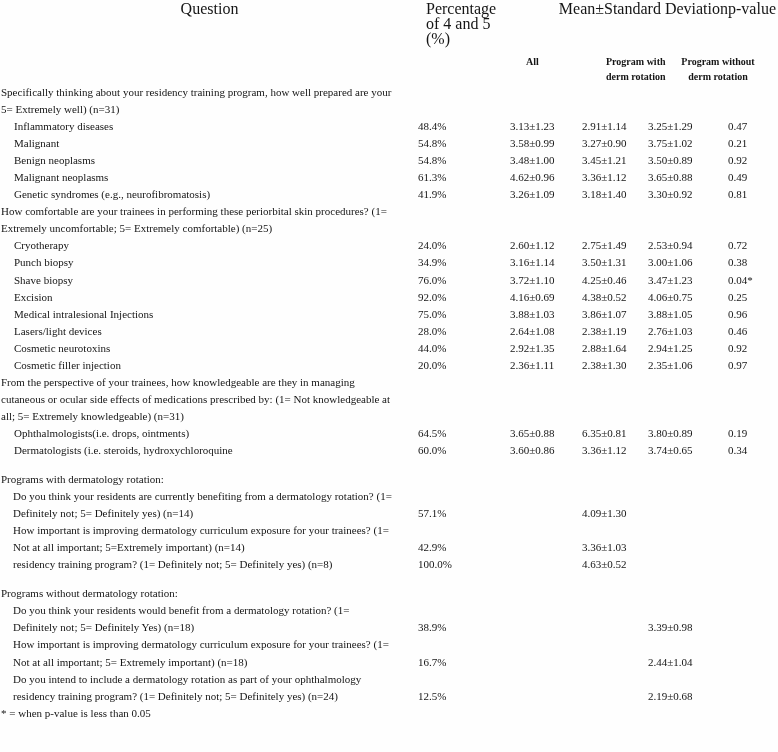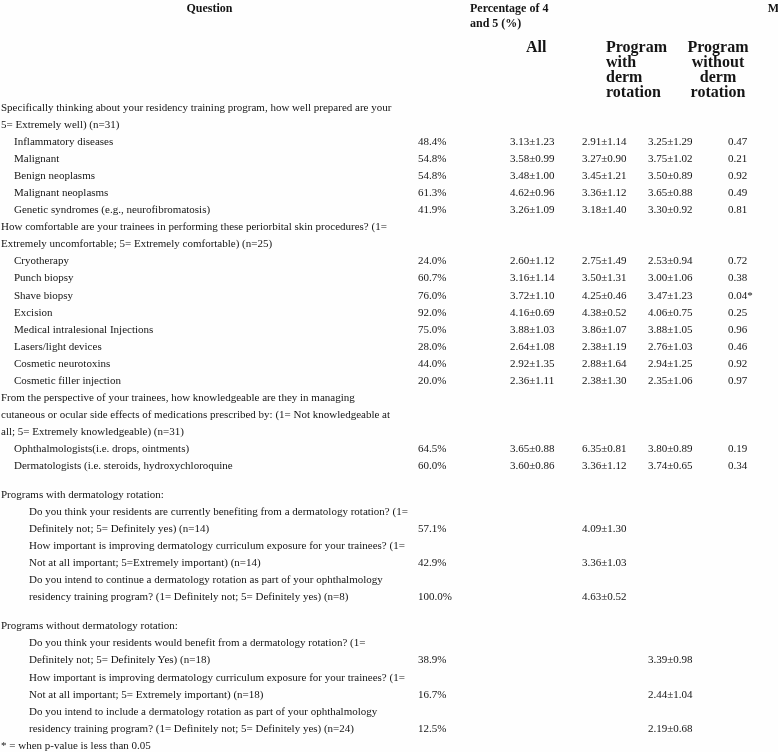--- a/index.html
+++ b/index.html
@@ -13,34 +13,34 @@
     background: #fefefe;
     color: #151515;
     font-family: "Liberation Serif", "DejaVu Serif", serif;
     font-size: 11px;
   }
   .grid {
     display: grid;
     grid-template-columns: 417px 92px 72px 66px 80px 50px;
   }
   
-  .hdr { font-weight: bold; font-size: 12px; line-height: 15px; align-items: start; gap: 44px; }
+  .hdr { font-weight: normal; font-size: 16px; line-height: 15px; align-items: start; }
   .hdr .qh { text-align: center; }
   .hdr .pcth { max-width: 86px; margin-left: 8px; }
   .hdr .meanh { grid-column: 3 / span 3; text-align: right; white-space: nowrap; }
   .hdr .ph { white-space: nowrap; }
   
-  .subhdr { font-weight: bold; font-size: 16px; line-height: 15px; margin-top: 8px; align-items: start; gap: 8px; }
+  .subhdr { font-weight: bold; font-size: 10px; line-height: 15px; margin-top: 8px; align-items: start; gap: 8px; }
   .subhdr .withh { max-width: 60px; }
   .subhdr .withouth { max-width: 76px; text-align: center; }
   
   .tbody { }
   .line { line-height: 17.05px; white-space: nowrap; }
   .indent-item { padding-left: 13px; }
-  .indent-q { padding-left: 28px; }
+  .indent-q { padding-left: 12px; }
   .grid-row { align-items: end; }
   .grid-row > div { line-height: 17.05px; white-space: nowrap; }
   .spacer { height: 12px; }
   .footnote { line-height: 17.05px; white-space: nowrap; }
 </style>
 </head>
 <body>
 
 <div class="page">
 
@@ -108,21 +108,21 @@
       <div class="grid grid-row">
         <div class="indent-item">Cryotherapy</div>
         <div>24.0%</div>
         <div>2.60±1.12</div>
         <div>2.75±1.49</div>
         <div>2.53±0.94</div>
         <div>0.72</div>
       </div>
       <div class="grid grid-row">
         <div class="indent-item">Punch biopsy</div>
-        <div>60.7%</div>
+        <div>34.9%</div>
         <div>3.16±1.14</div>
         <div>3.50±1.31</div>
         <div>3.00±1.06</div>
         <div>0.38</div>
       </div>
       <div class="grid grid-row">
         <div class="indent-item">Shave biopsy</div>
         <div>76.0%</div>
         <div>3.72±1.10</div>
         <div>4.25±0.46</div>
@@ -201,21 +201,20 @@
       </div>
       <div class="line indent-q">How important is improving dermatology curriculum exposure for your trainees? (1=</div>
       <div class="grid grid-row">
         <div class="indent-q">Not at all important; 5=Extremely important) (n=14)</div>
         <div>42.9%</div>
         <div></div>
         <div>3.36±1.03</div>
         <div></div>
         <div></div>
       </div>
-      <div class="line indent-q">Do you intend to continue a dermatology rotation as part of your ophthalmology</div>
       <div class="grid grid-row">
         <div class="indent-q">residency training program?  (1= Definitely not; 5= Definitely yes) (n=8)</div>
         <div>100.0%</div>
         <div></div>
         <div>4.63±0.52</div>
         <div></div>
         <div></div>
       </div>
       <div class="spacer"></div>
       <div class="line">Programs without dermatology rotation:</div>

